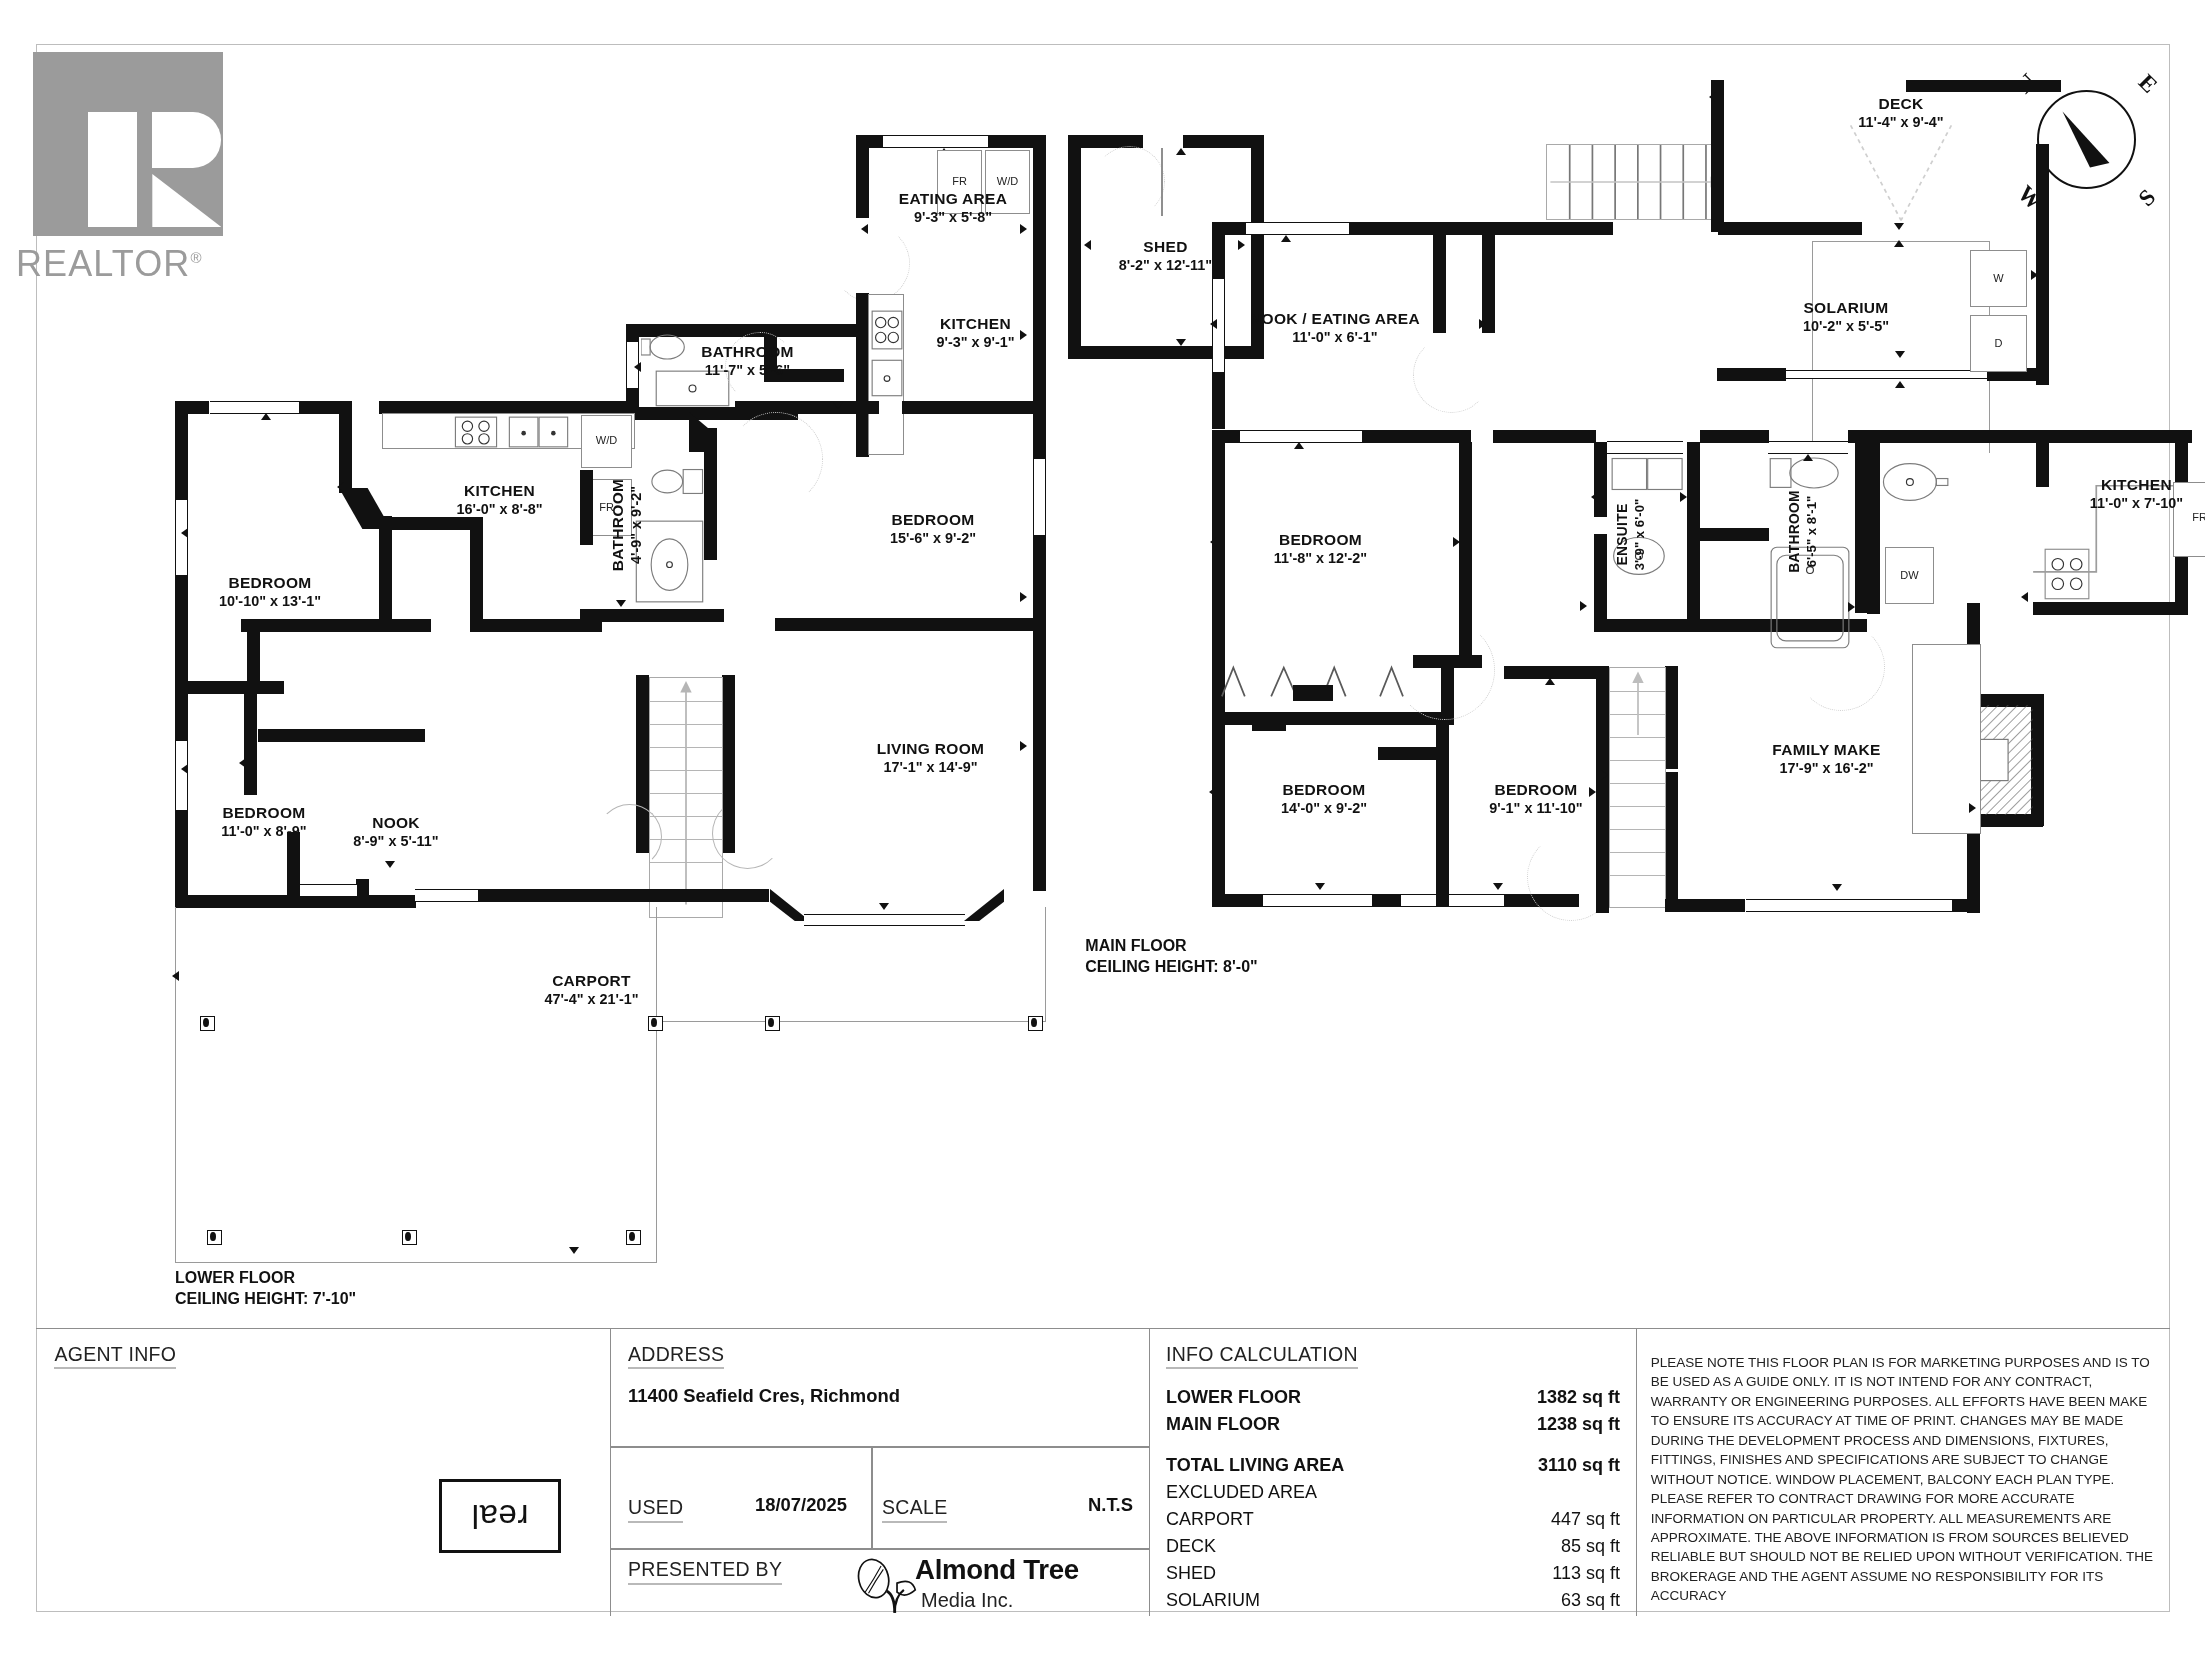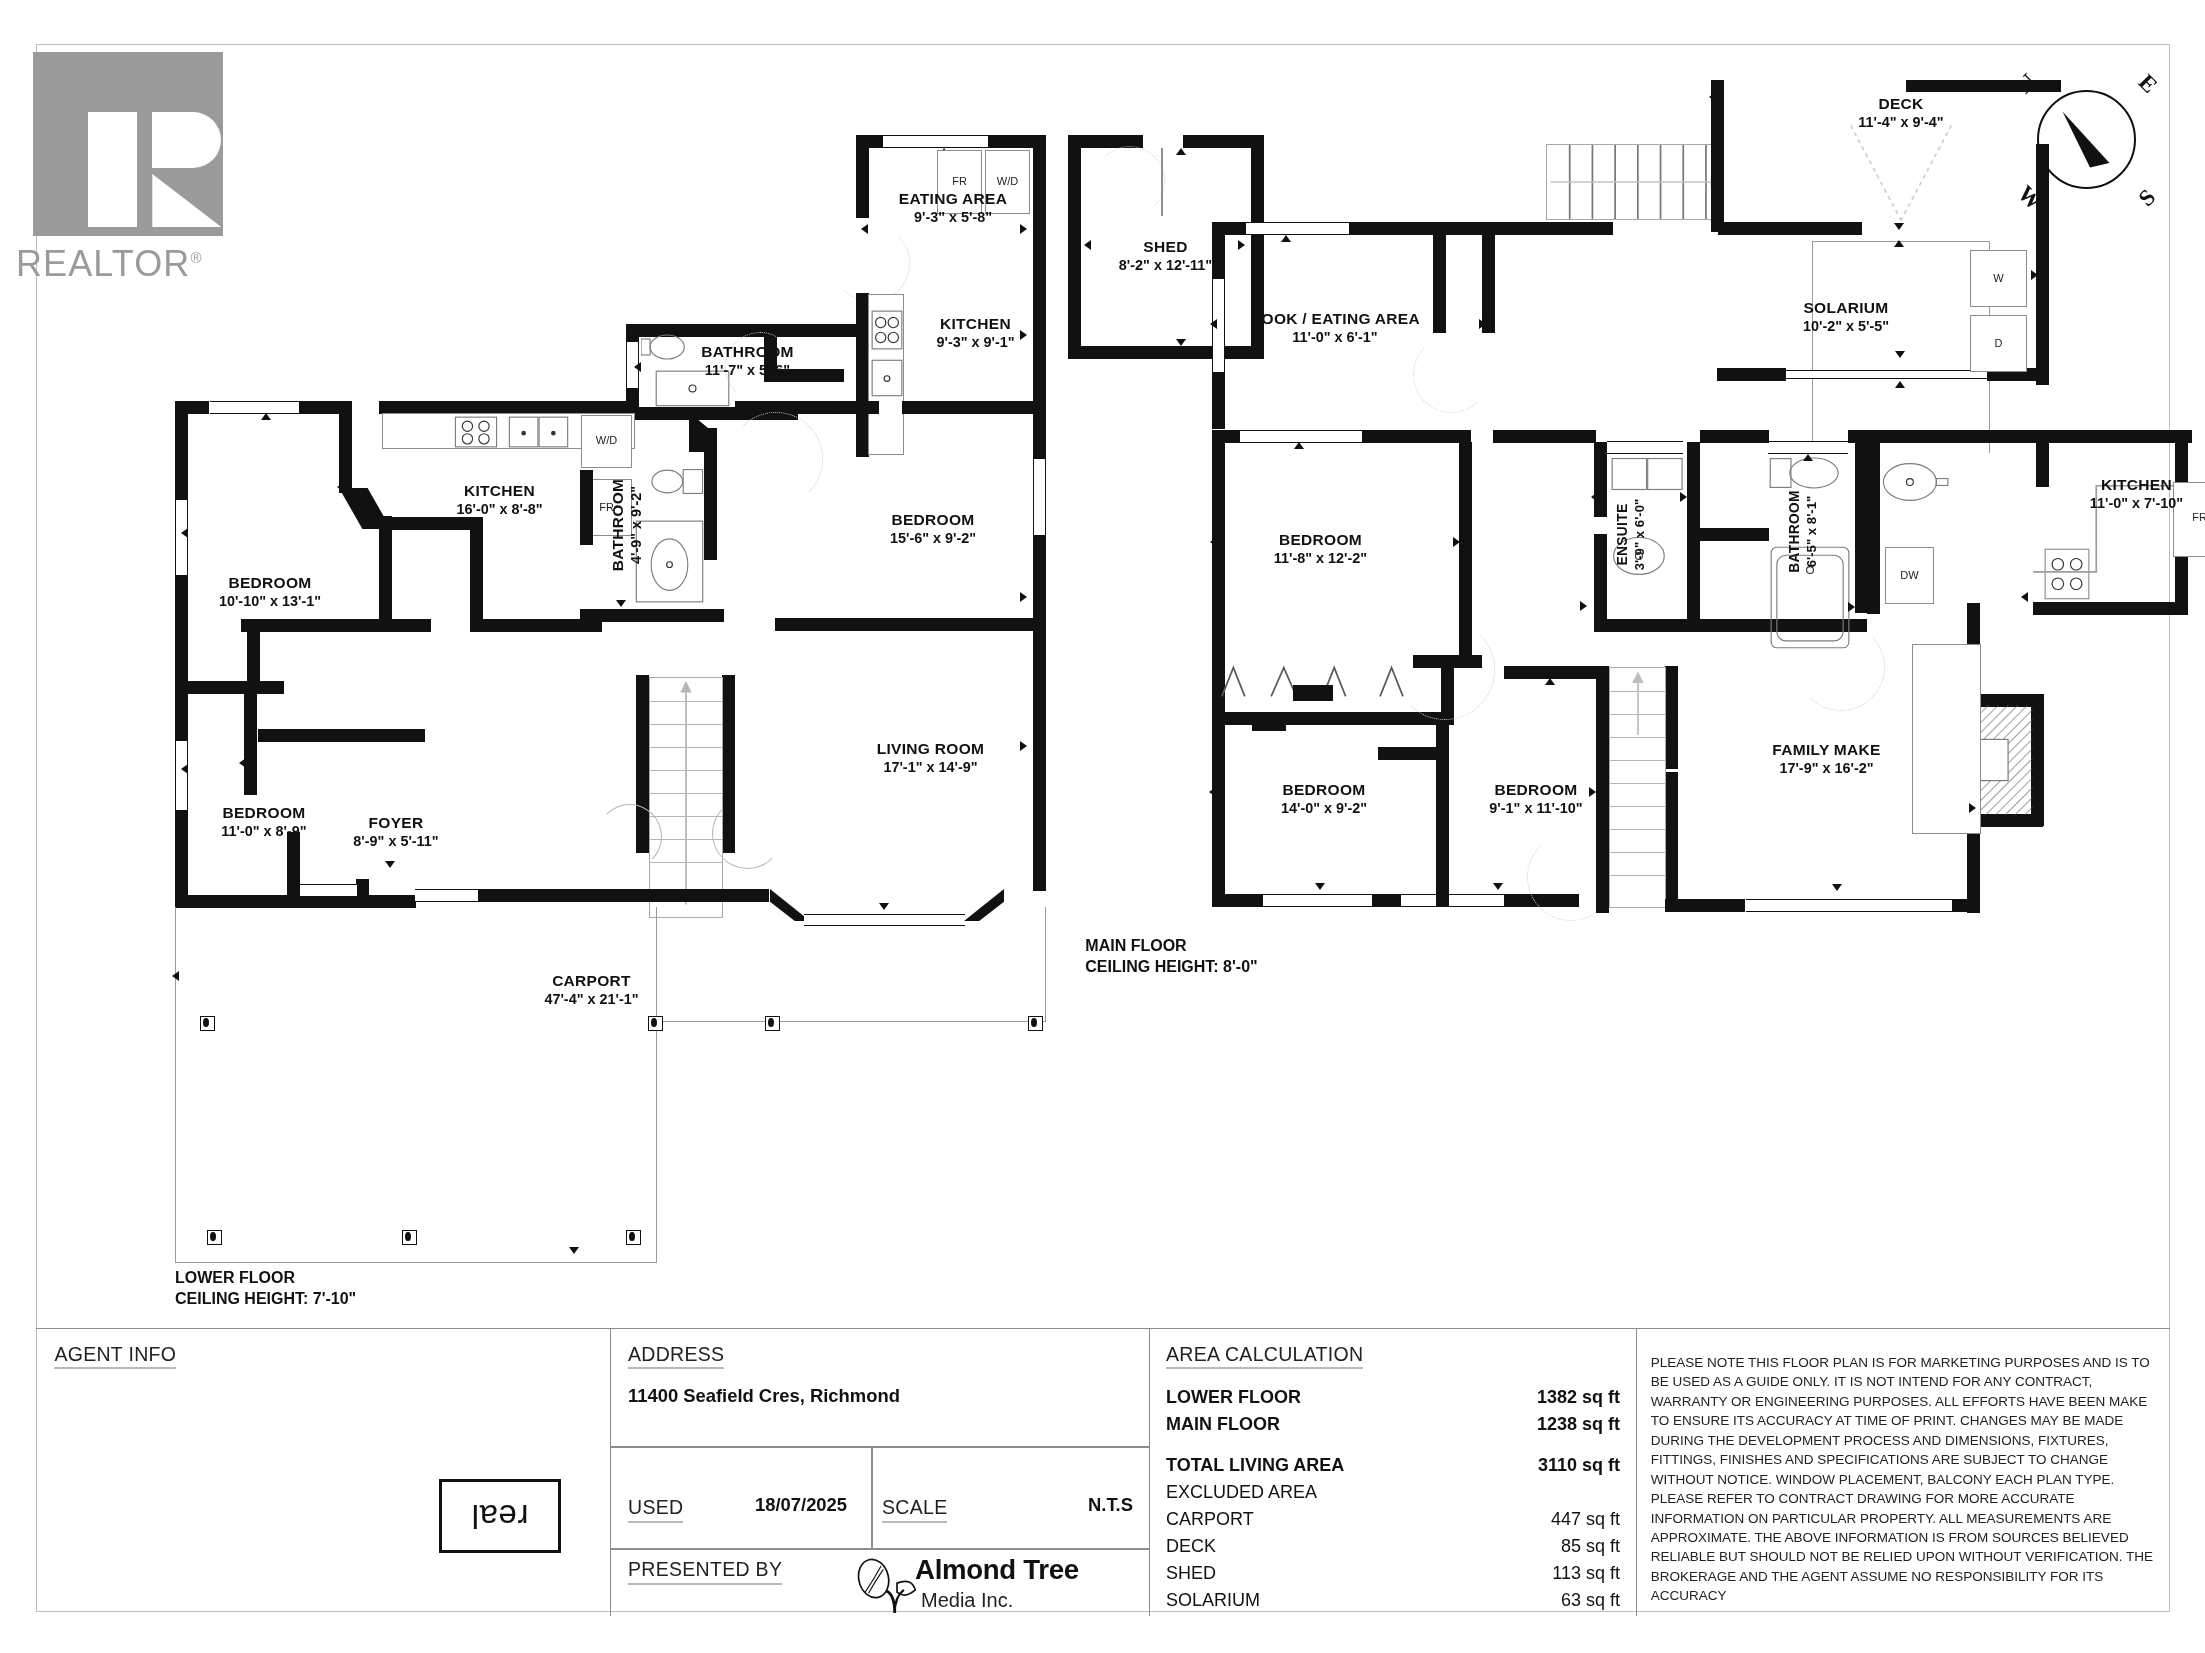--- a/index.html
+++ b/index.html
@@ -303,21 +303,21 @@
     <div class="nm">BEDROOM</div>
     <div class="dm">11'-0" x 8'-9"</div>
   </div>
   <div class="mark mleft" style="left:181px;top:764px;"></div>
   <div class="mark mdown" style="left:299px;top:887px;"></div>
 
   <div class="wall" style="left:258px;top:729px;width:167px;height:12.6px;"></div>
   <div class="wall" style="left:287px;top:832px;width:12.6px;height:64px;"></div>
   <div class="win" style="left:300px;top:884px;width:57px;height:12.6px;"></div>
   <div class="rlbl" style="left:333px;top:814px;width:126px;">
-    <div class="nm">FOYER</div>
+    <div class="nm">NOOK</div>
     <div class="dm">8'-9" x 5'-11"</div>
   </div>
   <div class="mark mdown" style="left:385px;top:861px;"></div>
   <div class="mark mleft" style="left:239px;top:758px;"></div>
 
   <div class="wall" style="left:636px;top:675px;width:12.6px;height:178px;"></div>
   <div class="wall" style="left:722px;top:675px;width:12.6px;height:178px;"></div>
   <div class="stair" style="left:649px;top:677px;width:74px;height:241px;">
     <i style="top:23px"></i>
       <i style="top:46px"></i>
@@ -644,21 +644,21 @@
       <path d="M46 62 Q58 40 72 20" fill="none" stroke="#111" stroke-width="2"></path>
       <path d="M96 44 Q122 34 128 56 Q110 72 96 60 Z" fill="none" stroke="#111" stroke-width="3"></path>
       <path d="M92 96 Q92 66 78 58" fill="none" stroke="#111" stroke-width="5"></path>
       <path d="M92 96 Q92 68 108 56" fill="none" stroke="#111" stroke-width="4"></path>
     </svg>
     <div id="atm-name">Almond Tree</div>
     <div id="atm-sub">Media Inc.</div>
   </div>
 
   <div class="col" id="col-area">
-    <div class="sechead" id="area-head">AREA CALCULATION</div>
+    <div class="sechead" id="area-head">INFO CALCULATION</div>
     <div id="area-rows">
         <div class="arow b">
           <span class="l">LOWER FLOOR</span>
           <span class="v">1382 sq ft</span>
         </div>
         <div class="arow b">
           <span class="l">MAIN FLOOR</span>
           <span class="v">1238 sq ft</span>
         </div>
         <div class="arow b gap">

